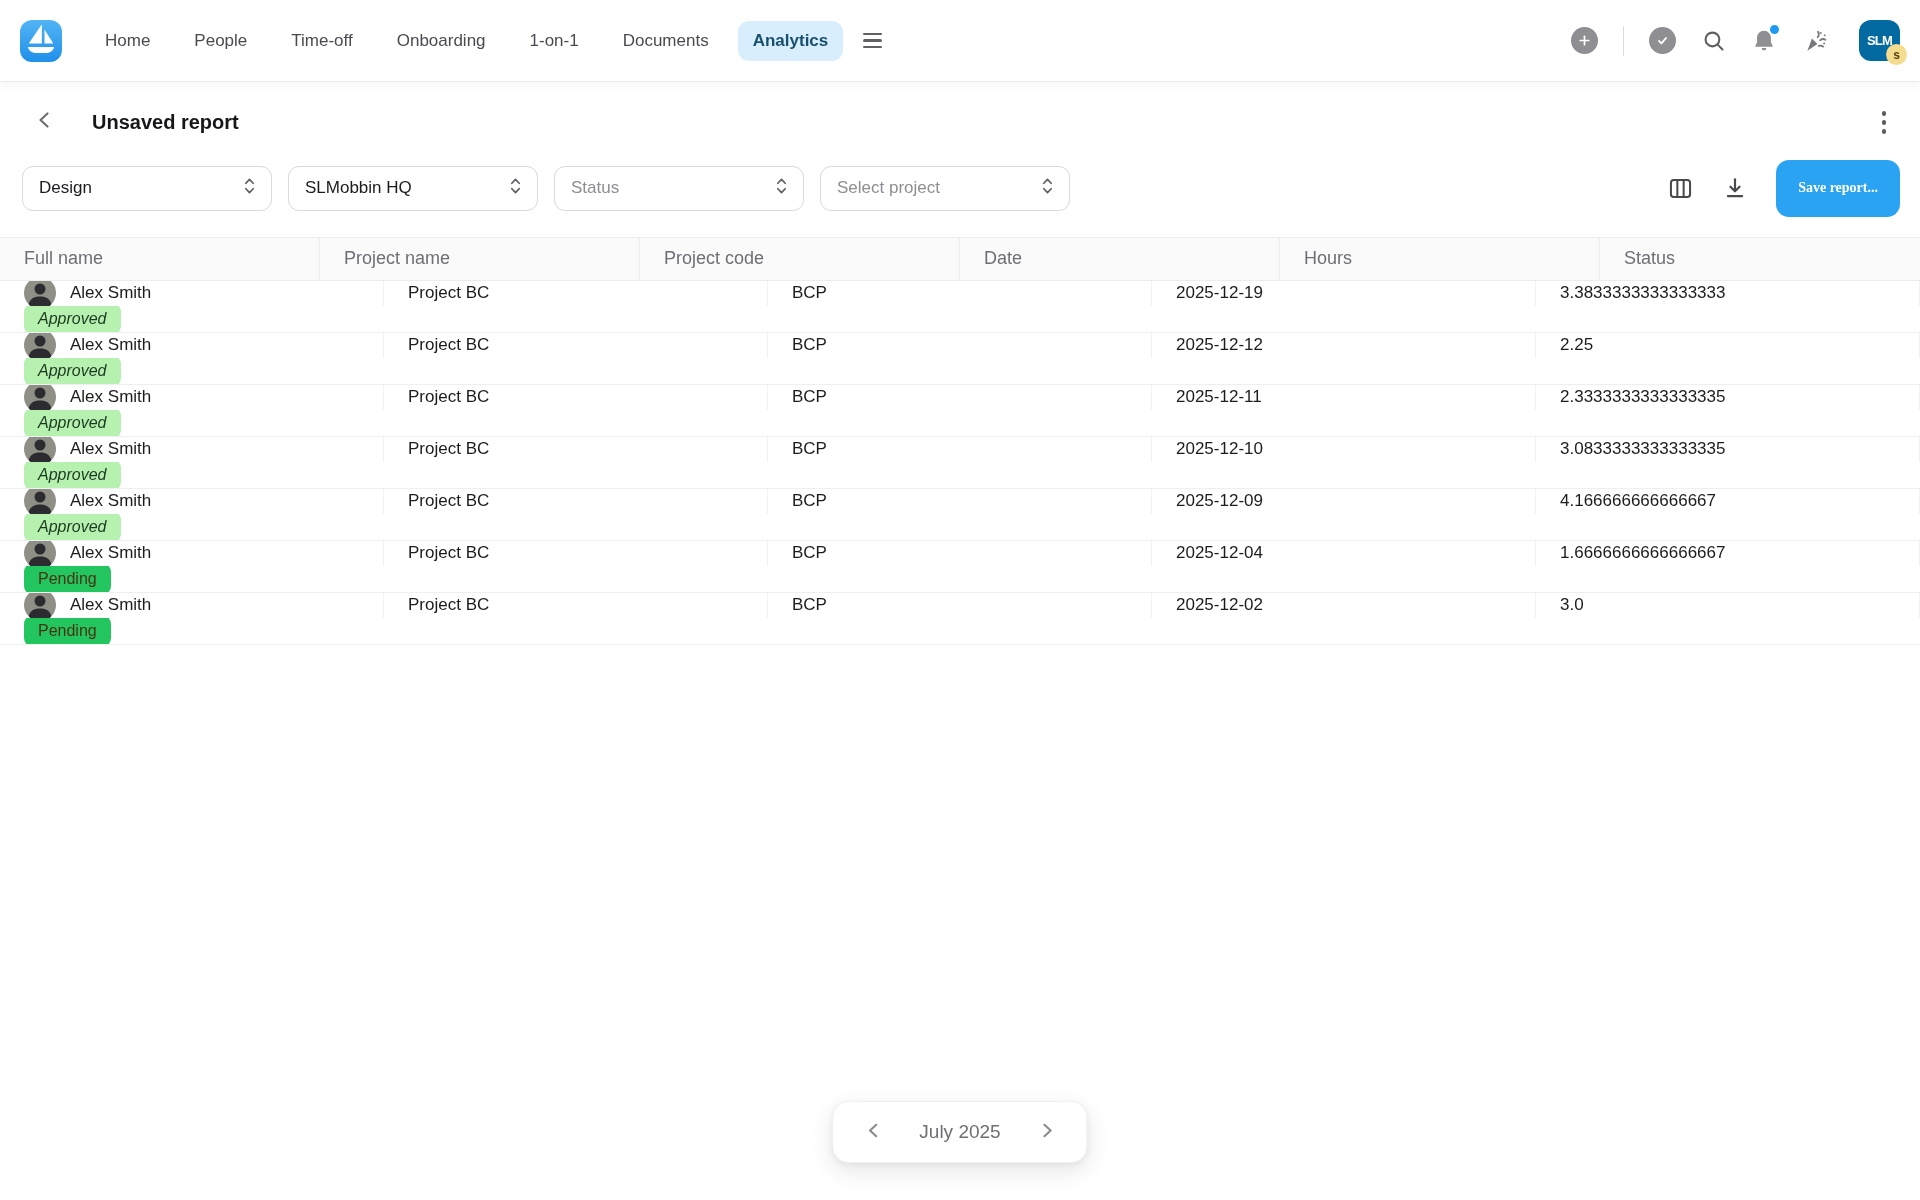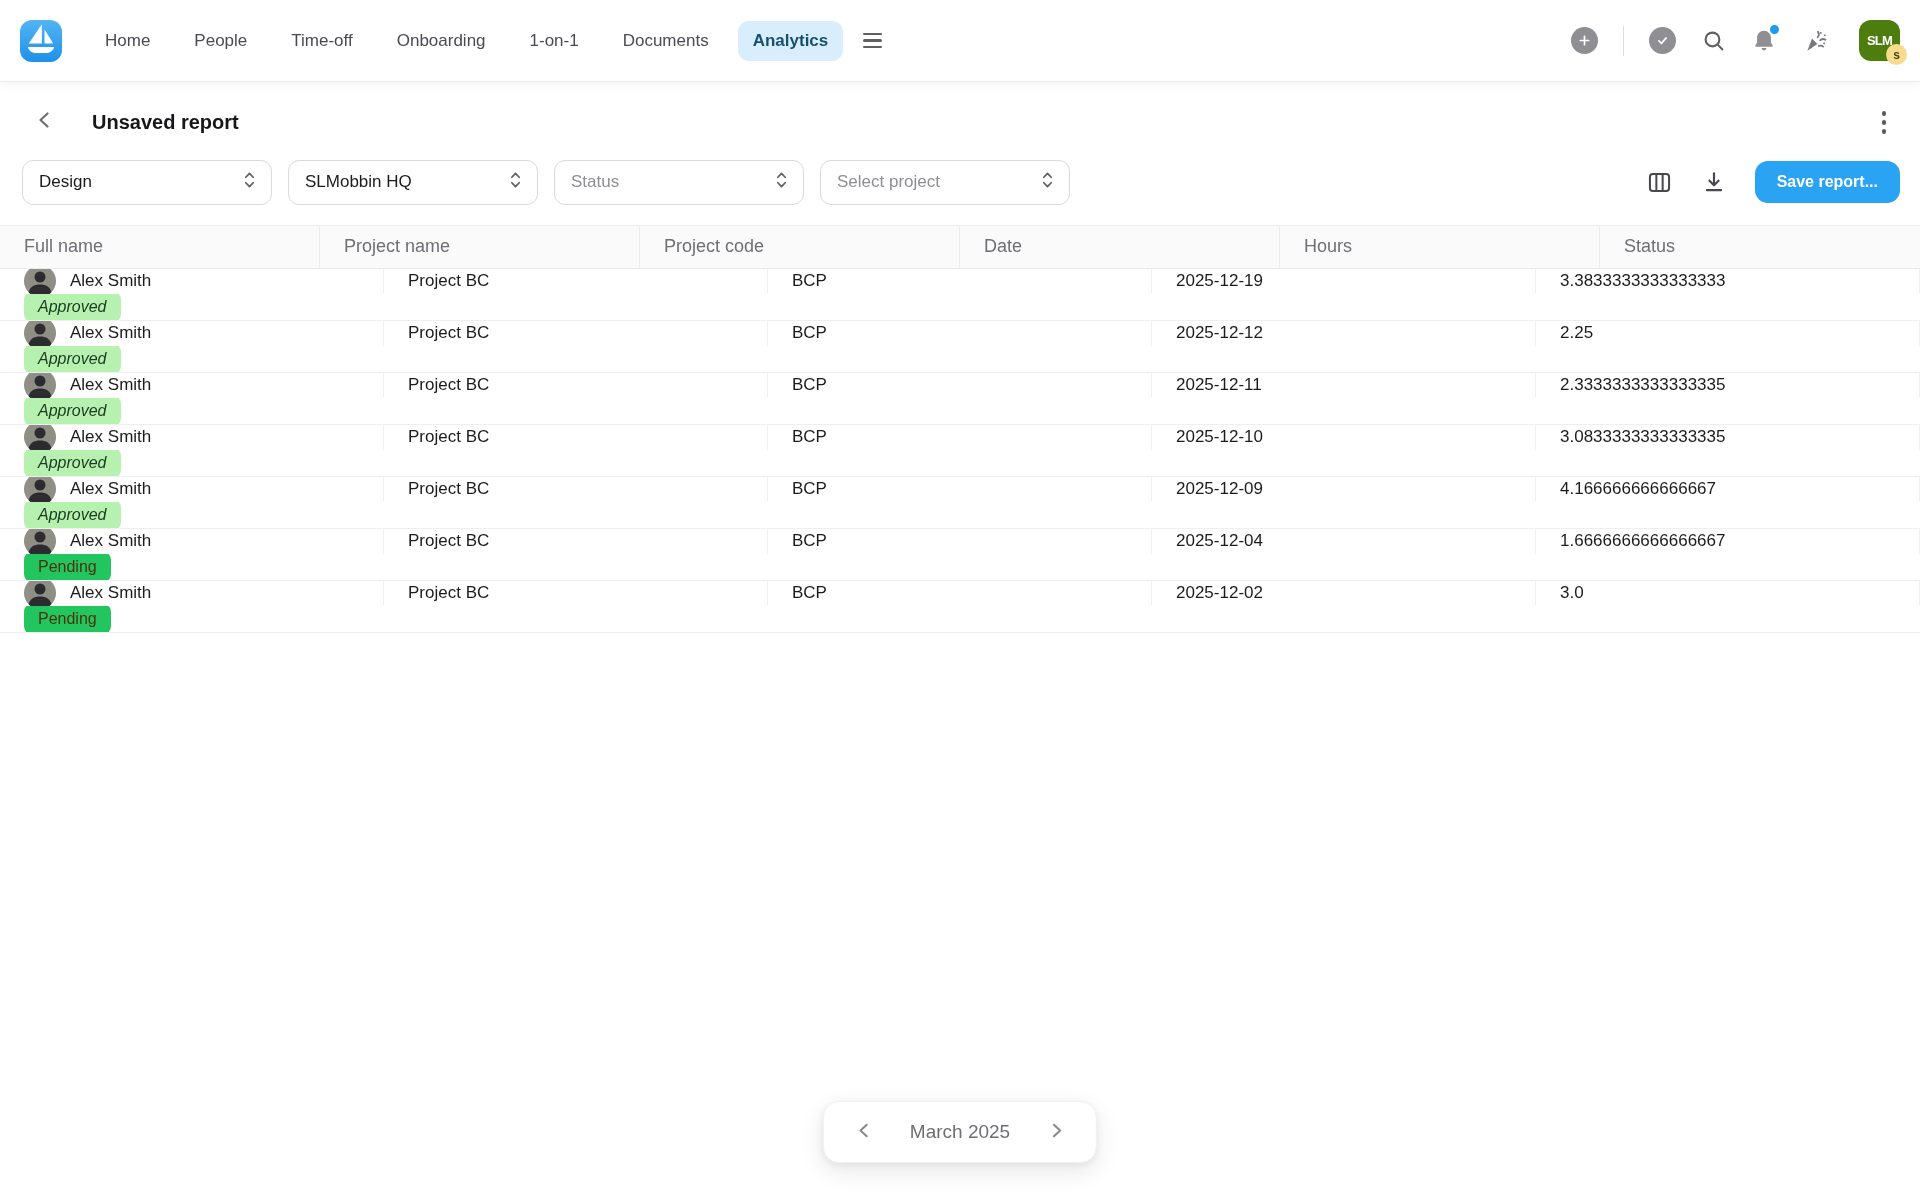--- a/index.html
+++ b/index.html
@@ -47,21 +47,21 @@
   }
   .nav-divider { width: 1.5px; height: 30px; background: #dcdce0; border-radius: 1px; }
   .bell-wrap { position: relative; display: flex; }
   .bell-dot {
     position: absolute; top: -5px; right: -4px;
     width: 13px; height: 13px; border-radius: 50%;
     background: #1e9bf0; border: 2px solid #fff;
   }
   .user-avatar {
     width: 41px; height: 41px; border-radius: 12px;
-    background: #4d7c0f; color: #fff;
+    background: #0369a1; color: #fff;
     font-size: 13px; font-weight: 700; letter-spacing: -0.8px;
     display: flex; align-items: center; justify-content: center;
     position: relative; margin-left: 6px;
   }
   .user-badge {
     position: absolute; right: -7px; bottom: -4px;
     width: 21px; height: 21px; border-radius: 50%;
     background: #f6dc8e; color: #57430f;
     font-size: 12px; font-weight: 700; letter-spacing: 0;
     display: flex; align-items: center; justify-content: center;
@@ -81,25 +81,25 @@
     border: 1px solid #d9d9de; border-radius: 11px;
     background: #fff;
     display: flex; align-items: center; justify-content: space-between;
     padding: 0 14px 0 16px;
     font-size: 17px; color: #1c1c1f;
   }
   .select.placeholder .select-value { color: #8e8e93; }
   .filters-right { margin-left: auto; display: flex; align-items: center; gap: 28px; }
   .tool-icon { display: flex; align-items: center; justify-content: center; }
   .save-btn {
-    height: 42px; padding: 0 22px;
+    height: 57px; padding: 0 22px;
     background: #2aa3f2; color: #fff;
     border: none; border-radius: 13px;
-    font-family: Liberation Sans, sans-serif;
-    font-size: 16px; font-weight: 600;
+    font-family: Liberation Serif, serif;
+    font-size: 14px; font-weight: 600;
     display: flex; align-items: center;
   }
 
   
   .thead {
     display: grid; grid-template-columns: repeat(6, 1fr);
     height: 44px;
     background: #fafafa;
     border-top: 1px solid #ececf0;
     border-bottom: 1px solid #ececf0;
@@ -442,21 +442,21 @@
 </div>
 
 <div class="pager">
   <div class="pager-btn">
     <span>
       <svg viewBox="0 0 24 24" width="23" height="23" stroke="#8a8a90" stroke-width="2.2" stroke-linecap="round" stroke-linejoin="round" fill="none">
           <path d="M14.5 6 L8 12 L14.5 18"></path>
         </svg>
     </span>
   </div>
-  <span class="pager-label">March 2025</span>
+  <span class="pager-label">July 2025</span>
   <div class="pager-btn">
     <span>
       <svg viewBox="0 0 24 24" width="23" height="23" stroke="#8a8a90" stroke-width="2.2" stroke-linecap="round" stroke-linejoin="round" fill="none">
           <path d="M9.5 6 L16 12 L9.5 18"></path>
         </svg>
     </span>
   </div>
 </div>
 
 </body></html>

